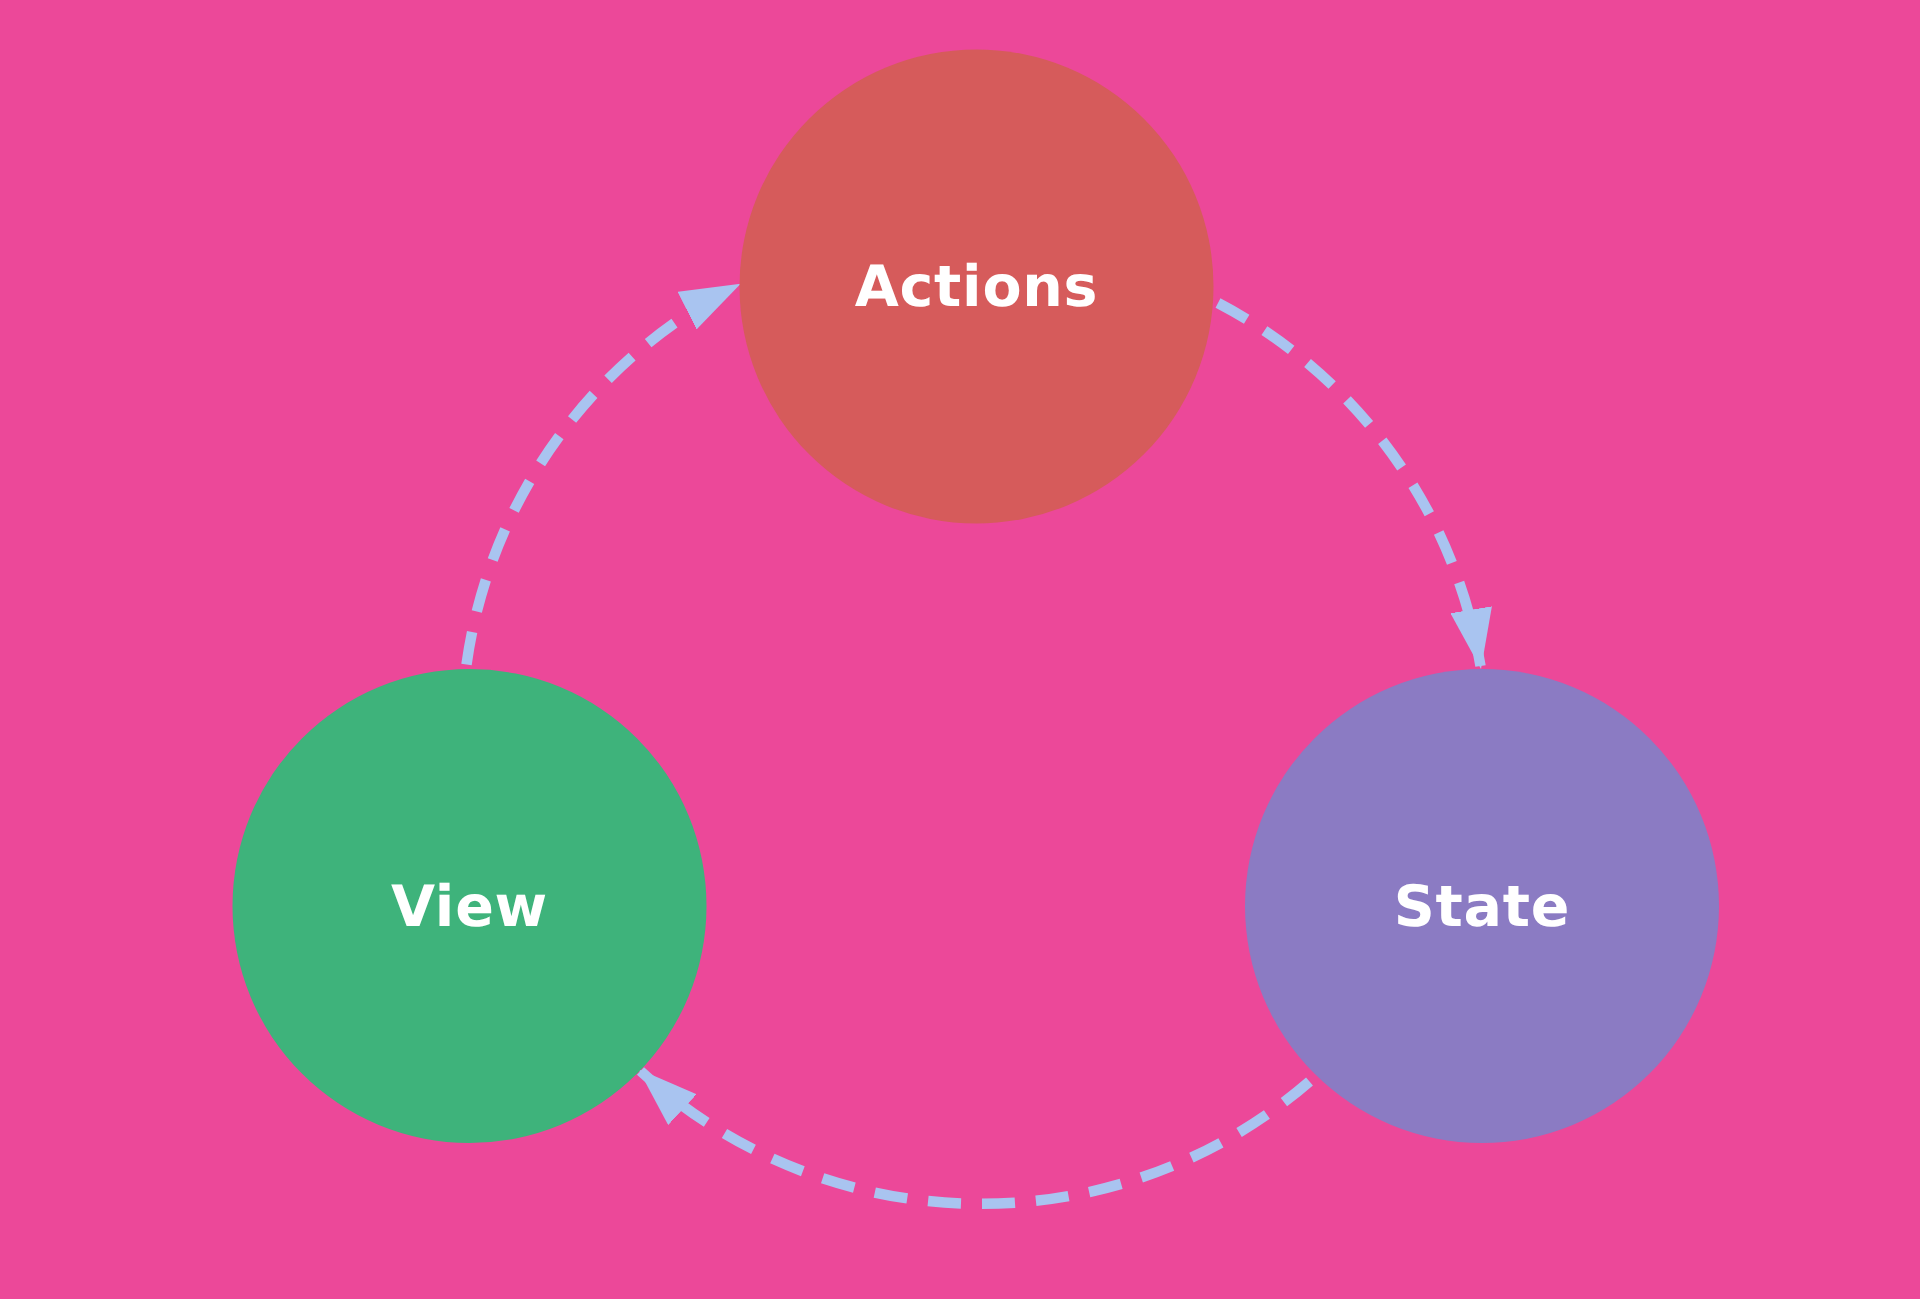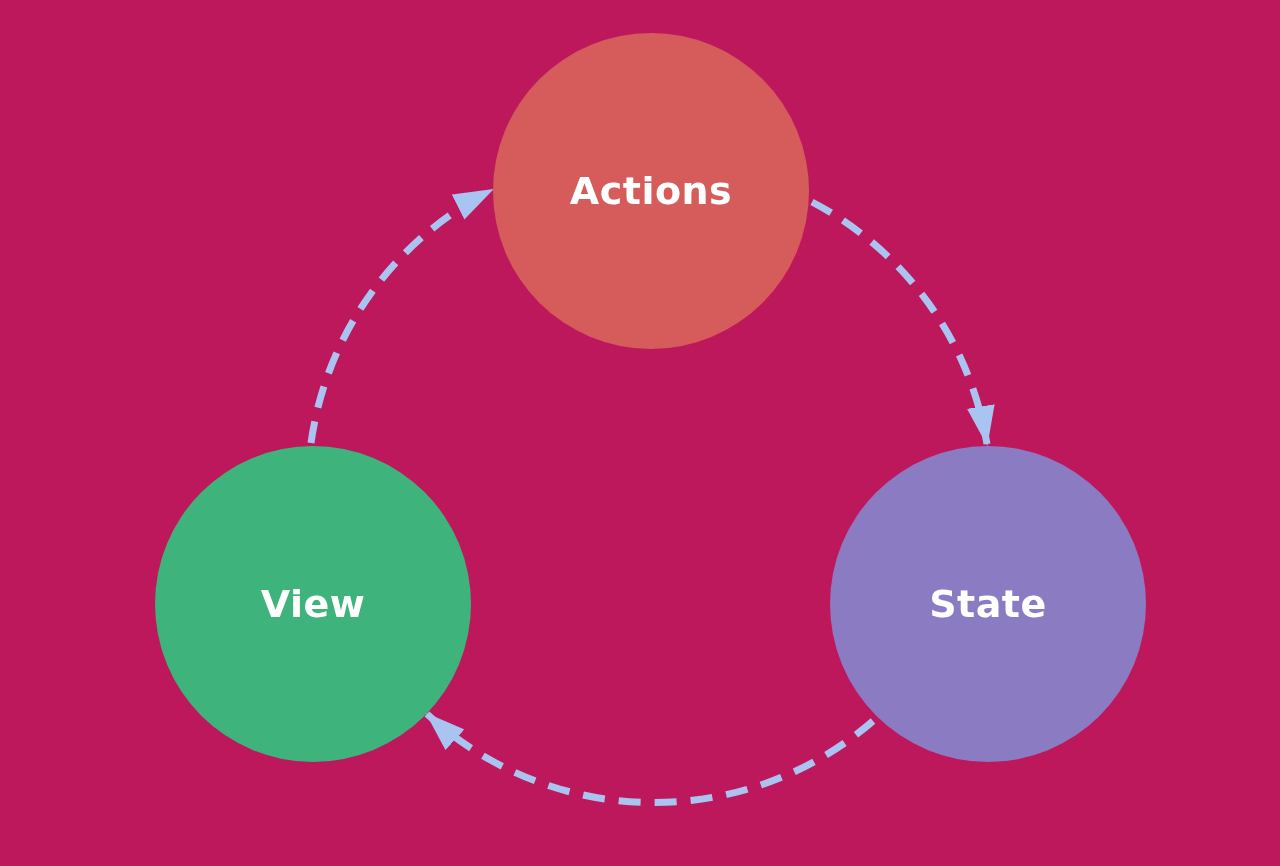--- a/index.html
+++ b/index.html
@@ -8,21 +8,21 @@
     width: 1280px;
     height: 866px;
     background: #ffffff;
     overflow: hidden;
     font-family: "DejaVu Sans", "Liberation Sans", sans-serif;
   }
   .stage {
     position: relative;
     width: 1280px;
     height: 866px;
-    background: #be185d;
+    background: #ec4899;
   }
   svg { display: block; }
   .edge-path {
     fill: none;
     stroke-width: 7;
     stroke-dasharray: 22 14;
     stroke-linecap: butt;
   }
   .node-label {
     font-family: "DejaVu Sans", "Liberation Sans", sans-serif;

